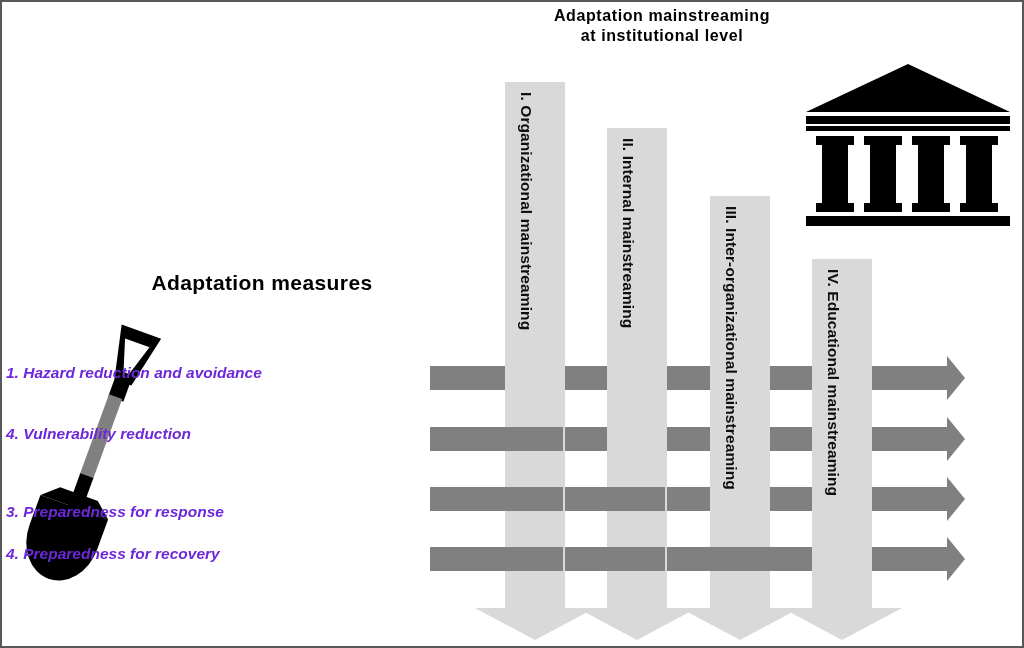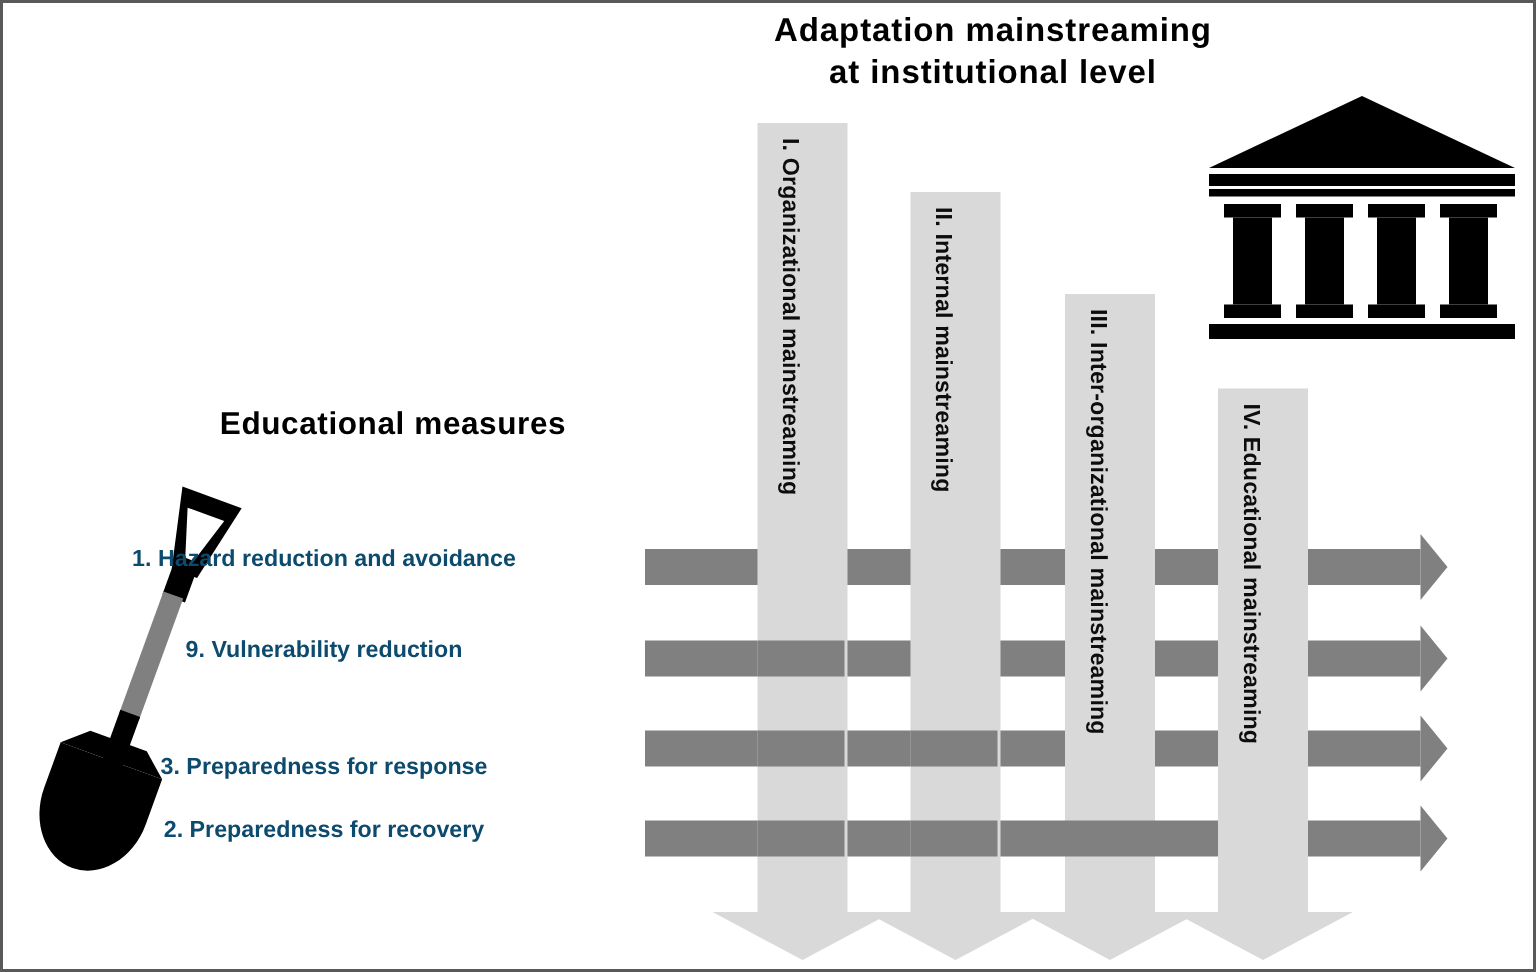--- a/index.html
+++ b/index.html
@@ -22,21 +22,21 @@
     overflow: hidden;
   }
   .abs { position: absolute; }
 
   
   #title-institutional {
     left: 440px;
     top: 4px;
     width: 440px;
     text-align: center;
-    font-size: 22px;
+    font-size: 16px;
     font-weight: bold;
     line-height: 1.28;
     letter-spacing: 0.6px;
     color: #000000;
   }
   #title-ground {
     left: 80px;
     top: 267px;
     width: 360px;
     text-align: center;
@@ -44,25 +44,26 @@
     font-weight: bold;
     line-height: 1.3;
     letter-spacing: 0.4px;
     color: #000000;
   }
 
   
   .row-label {
     right: 596px;
     width: 420px;
-    text-align: center;
+    text-align: left;
     font-size: 15.5px;
     font-weight: bold;
-    color: #0c4a6e;
+    color: #6d28d9;
     white-space: nowrap;
+    font-style: italic;
   }
 
   
   .vcol {
     width: 60px;
     color: #000000;
   }
   .vcol .vshaft {
     position: absolute;
     left: 0;
@@ -131,21 +132,21 @@
 <body>
 
 <div id="figure">
 
   <div class="abs" id="title-institutional">
     <div>Adaptation mainstreaming</div>
     <div>at institutional level</div>
   </div>
 
   <div class="abs" id="title-ground">
-    <div>Educational measures</div>
+    <div>Adaptation measures</div>
   </div>
 
   <div class="abs" id="institution-icon">
     <svg viewBox="0 0 212 170" xmlns="http://www.w3.org/2000/svg" aria-hidden="true">
       <polygon points="106,4 208,52 4,52" fill="#000000"></polygon>
       <rect x="4" y="56" width="204" height="8" fill="#000000"></rect>
       <rect x="4" y="66" width="204" height="5" fill="#000000"></rect>
       <g fill="#000000">
         <rect x="14" y="76" width="38" height="9"></rect>
         <rect x="20" y="85" width="26" height="58"></rect>
@@ -176,23 +177,23 @@
 
         <rect x="74" y="162" width="14" height="38" fill="#000000"></rect>
 
         <path d="M44 196 L116 196 L116 228 A36 44 0 0 1 44 228 Z" fill="#000000"></path>
         <path d="M44 196 L116 196 L100 182 L60 182 Z" fill="#000000"></path>
       </g>
     </svg>
   </div>
 
   <div class="abs row-label" style="top:362px;">1. Hazard reduction and avoidance</div>
-  <div class="abs row-label" style="top:423px;">9. Vulnerability reduction</div>
+  <div class="abs row-label" style="top:423px;">4. Vulnerability reduction</div>
   <div class="abs row-label" style="top:501px;">3. Preparedness for response</div>
-  <div class="abs row-label" style="top:543px;">2. Preparedness for recovery</div>
+  <div class="abs row-label" style="top:543px;">4. Preparedness for recovery</div>
 
   <div class="abs hrow" style="left:428px; top:364px; z-index:1;">
     <div class="hseg" style="left:0; width:517px;"></div>
     <div class="hhead" style="left:517px;"></div>
   </div>
 
   <div class="abs hrow" style="left:428px; top:425px; z-index:1;">
     <div class="hseg" style="left:0; width:517px;"></div>
     <div class="hhead" style="left:517px;"></div>
   </div>

